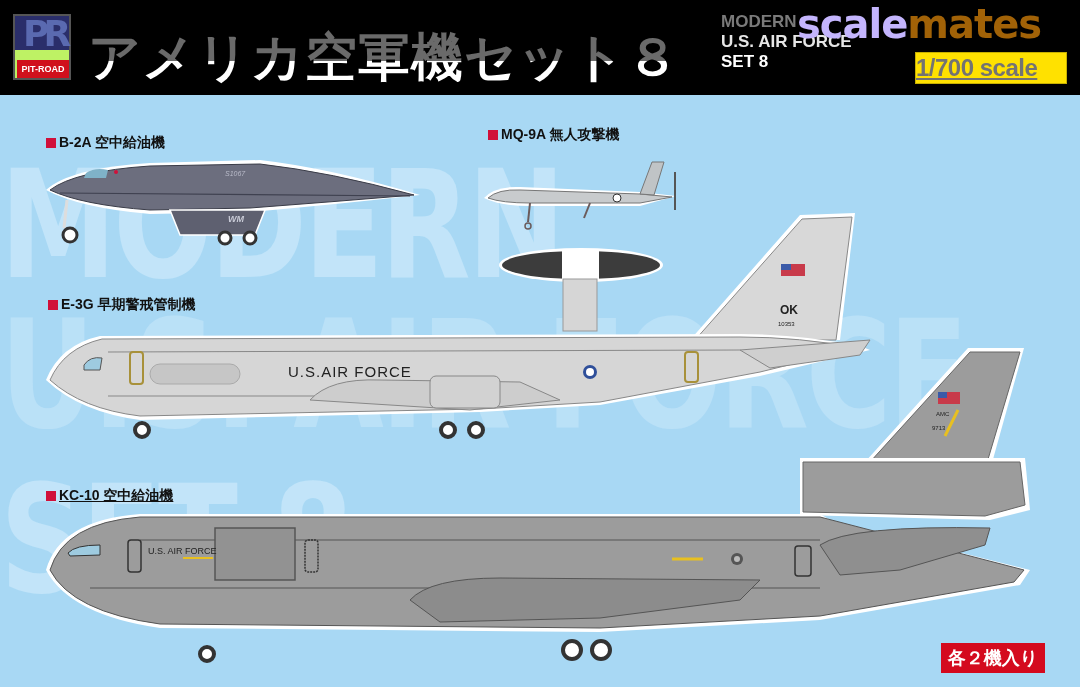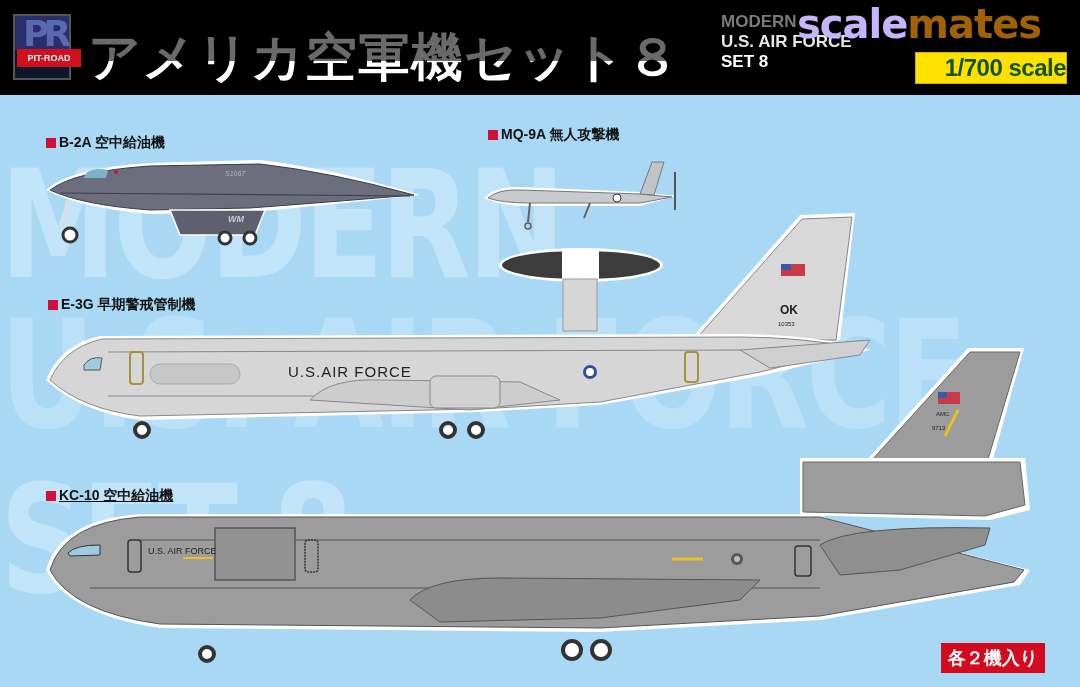--- a/index.html
+++ b/index.html
@@ -1,30 +1,30 @@
 <!DOCTYPE html>
 <html><head>
 <meta charset="utf-8">
 <style>
   html, body { margin:0; padding:0; }
   body { width:1080px; height:687px; overflow:hidden; background:#a8d8f4; position:relative; font-family:"Liberation Sans", "DejaVu Sans", sans-serif; }
   .header { position:absolute; left:0; top:0; width:1080px; height:95px; background:#000; }
-  .logo { position:absolute; left:13px; top:14px; width:58px; height:66px; border:2px solid #555; background:#0f172a; box-sizing:border-box; }
+  .logo { position:absolute; left:13px; top:14px; width:58px; height:66px; border:2px solid #555; background:#bef264; box-sizing:border-box; }
   .logo .top { position:absolute; left:0; top:0; width:100%; height:34px; background:#2a2e6a; }
   .logo .glyph { position:absolute; left:8px; top:0px; font:bold 36px "DejaVu Sans", sans-serif; color:#5a6ab0; line-height:36px; letter-spacing:-6px; }
-  .logo .brand { position:absolute; left:2px; bottom:11px; width:64px; height:18px; background:#d0101c; color:#fff; font:bold 9px "Liberation Sans", sans-serif; text-align:center; line-height:18px; }
+  .logo .brand { position:absolute; left:2px; bottom:0; width:52px; height:18px; background:#d0101c; color:#fff; font:bold 9px "Liberation Sans", sans-serif; text-align:center; line-height:18px; }
   .title-jp { position:absolute; left:88px; top:27px; font:bold 52px "DejaVu Serif", serif; line-height:60px; letter-spacing:1px;
     background:linear-gradient(#6a6a6a 0%, #6a6a6a 56%, #ffffff 56%, #ffffff 100%); -webkit-background-clip:text; background-clip:text; color:transparent; white-space:nowrap; }
   .title-en { position:absolute; left:721px; top:12px; font:bold 17px "Liberation Sans", sans-serif; line-height:20px; color:#fff; }
   .title-en .l1 { color:#7a7a7a; }
   .title-en .l2 { color:#fff; opacity:0.9; }
   .wm { position:absolute; left:797px; top:2px; font:bold 40px "DejaVu Sans", sans-serif; line-height:44px; letter-spacing:-1px; white-space:nowrap; }
   .wm .s { color:#c4b5fd; }
   .wm .m { color:#a16207; }
-  .scale-badge { position:absolute; left:915px; top:52px; width:150px; height:30px; background:#ffe100; border:1px solid #c8b000; color:#14532d; font:bold 24px "Liberation Sans", sans-serif; text-align:right; line-height:30px; letter-spacing:-0.5px; }
+  .scale-badge { position:absolute; left:915px; top:52px; width:150px; height:30px; background:#ffe100; border:1px solid #c8b000; color:#737373; font:bold 24px "Liberation Sans", sans-serif; text-align:left; line-height:30px; letter-spacing:-0.5px;text-decoration:underline; }
 
   .bgtext { position:absolute; left:0; font:bold 150px "DejaVu Sans", sans-serif; color:#c5e6fa; line-height:150px; letter-spacing:-4px; white-space:nowrap; transform:scaleX(0.78); transform-origin:left; opacity:0.9; }
   .bgtext.r2 { color:#bde2f8; }
 
   .label { position:absolute; font:bold 14px "Liberation Sans", sans-serif; color:#111; line-height:16px; white-space:nowrap; }
   .label .sq { display:inline-block; width:10px; height:10px; background:#d0103a; margin-right:3px; vertical-align:-1px; }
   .qty-badge { position:absolute; left:941px; top:643px; width:104px; height:30px; background:#d40a1e; color:#fff; font:bold 18px "DejaVu Sans", sans-serif; text-align:center; line-height:30px; }
 
   svg.ac { position:absolute; left:0; top:0; }
 </style>

